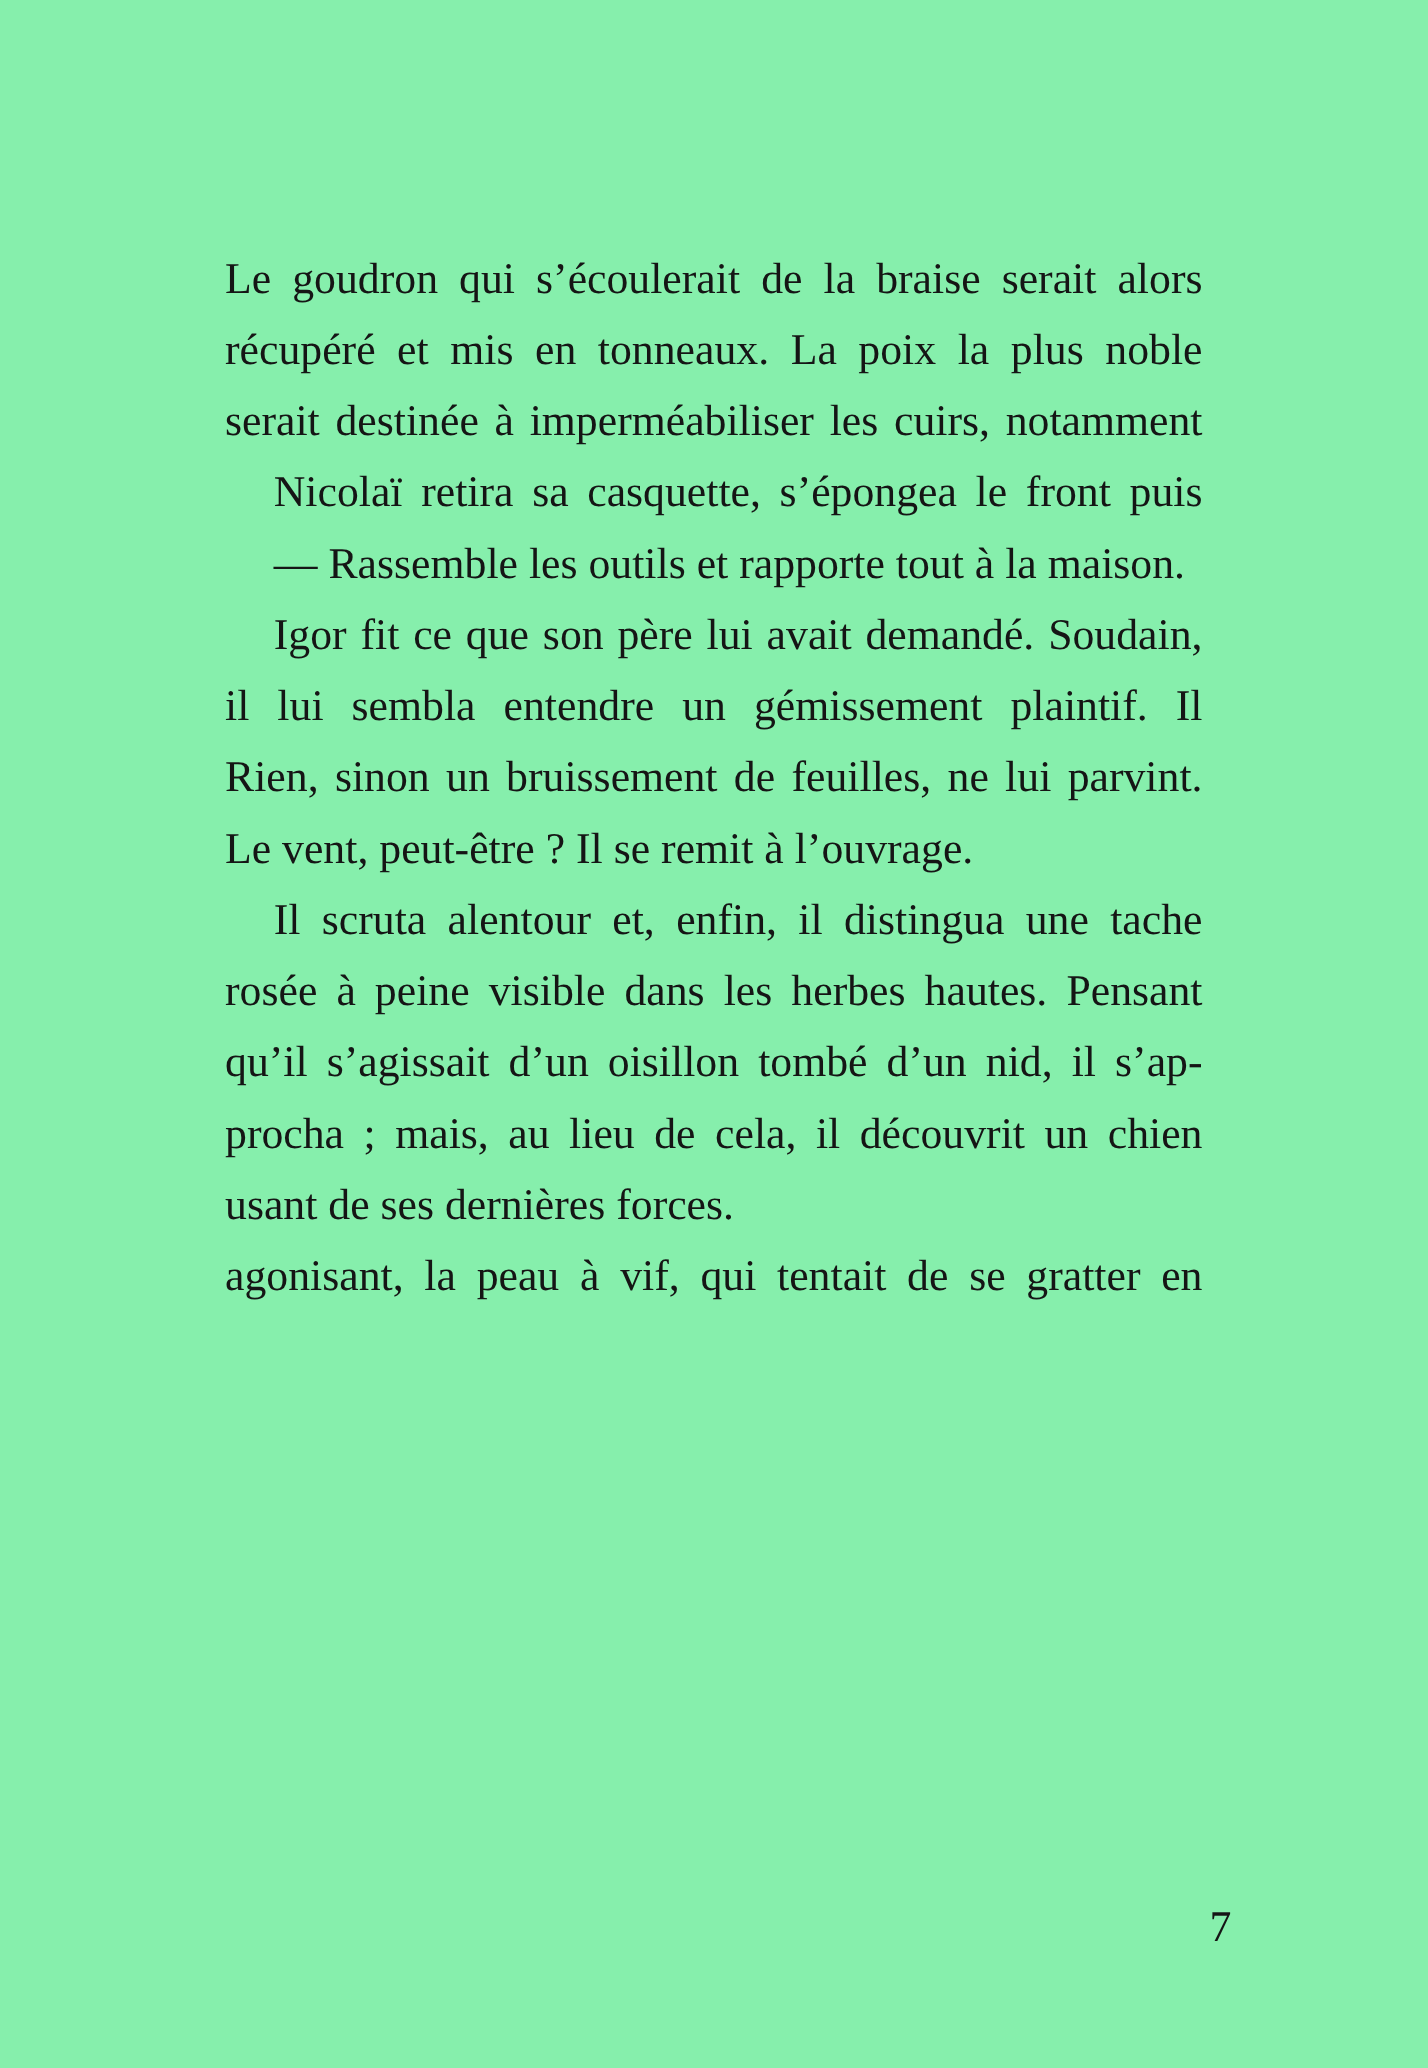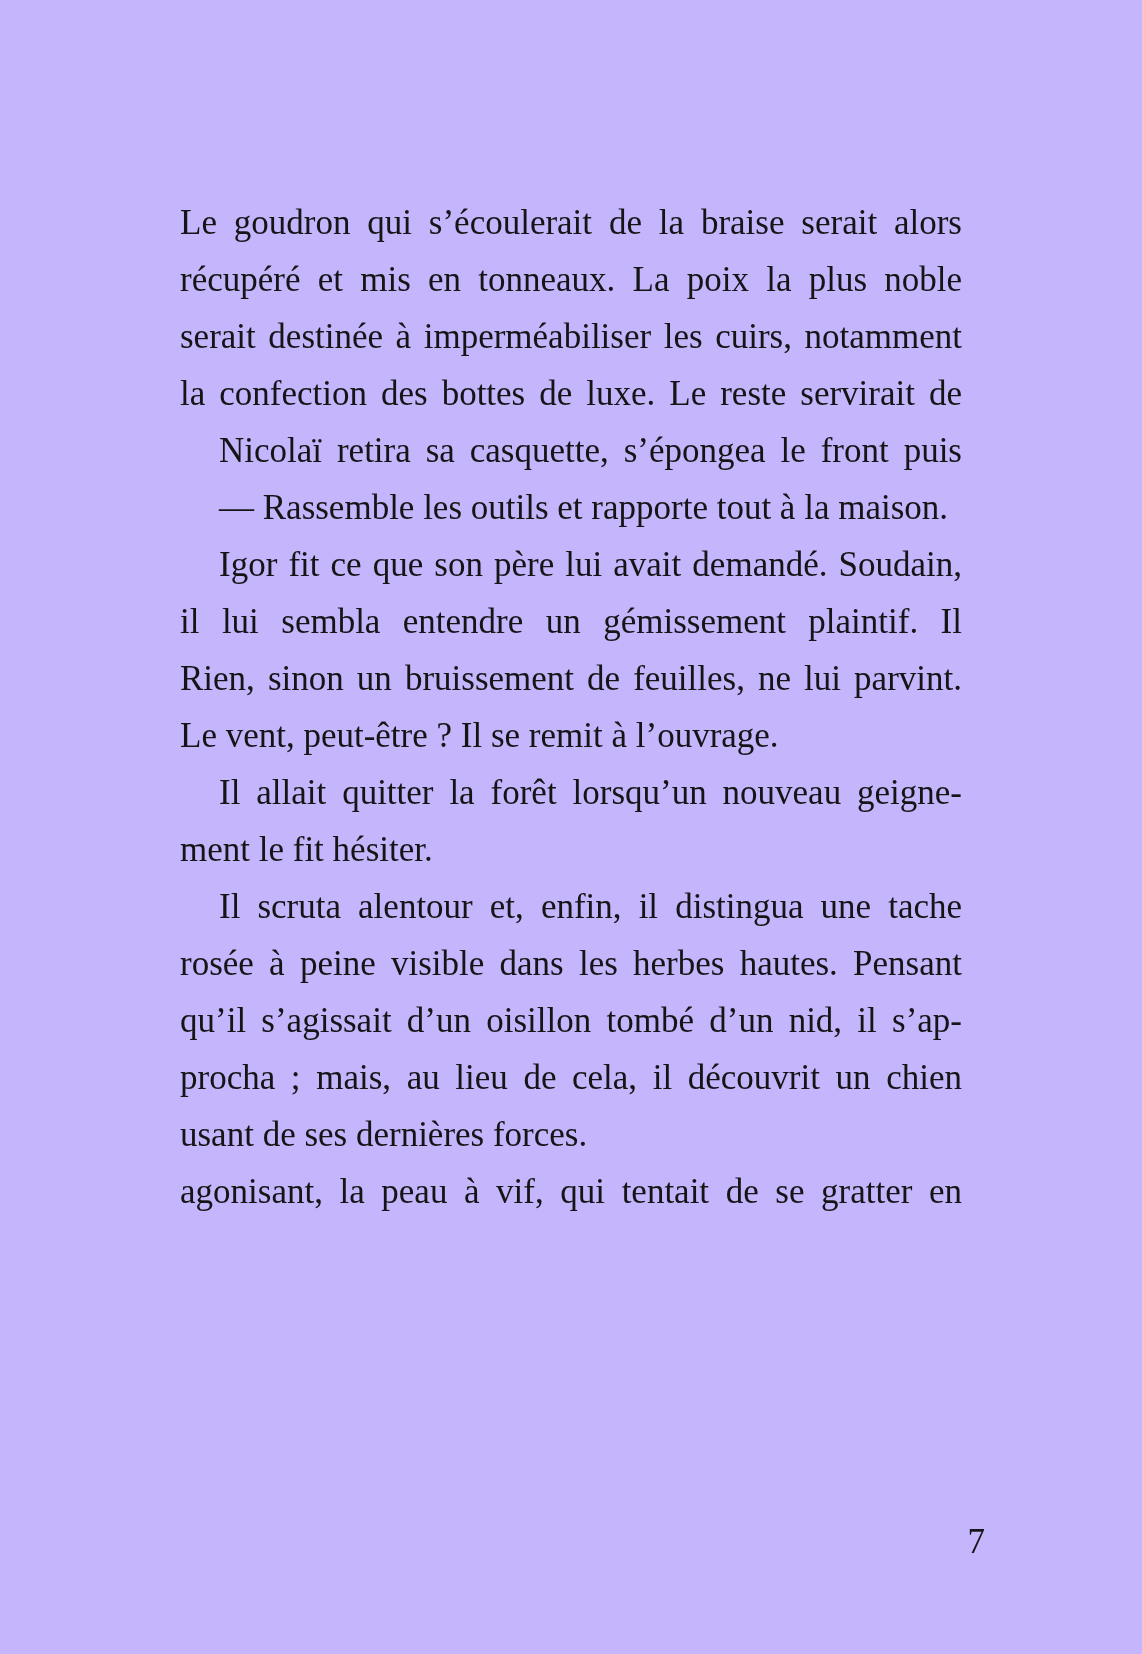--- a/index.html
+++ b/index.html
@@ -4,21 +4,21 @@
 <style>
   html, body {
     margin: 0;
     padding: 0;
     background: #ffffff;
   }
   .sheet {
     position: relative;
     width: 1142px;
     height: 1654px;
-    background: #c4b5fd;
+    background: #86efac;
     overflow: hidden;
     font-family: "Liberation Serif", "DejaVu Serif", serif;
     color: #151515;
   }
   .text-block {
     position: absolute;
     left: 180px;
     top: 194px;
     width: 782px;
     font-size: 35px;
@@ -52,39 +52,34 @@
 </style>
 </head>
 <body>
 
 <div class="sheet">
   <div class="text-block" id="text-block">
       <div class="paragraph">
         <div class="line">Le goudron qui s’écoulerait de la braise serait alors</div>
         <div class="line">récupéré et mis en tonneaux. La poix la plus noble</div>
         <div class="line">serait destinée à imperméabiliser les cuirs, notamment</div>
-        <div class="line">la confection des bottes de luxe. Le reste servirait de</div>
       </div>
       <div class="paragraph">
         <div class="line indent">Nicolaï retira sa casquette, s’épongea le front puis</div>
       </div>
       <div class="paragraph">
         <div class="line last indent">— Rassemble les outils et rapporte tout à la maison.</div>
       </div>
       <div class="paragraph">
         <div class="line indent">Igor fit ce que son père lui avait demandé. Soudain,</div>
         <div class="line">il lui sembla entendre un gémissement plaintif. Il</div>
         <div class="line">Rien, sinon un bruissement de feuilles, ne lui parvint.</div>
         <div class="line last">Le vent, peut-être ? Il se remit à l’ouvrage.</div>
       </div>
       <div class="paragraph">
-        <div class="line indent">Il allait quitter la forêt lorsqu’un nouveau geigne-</div>
-        <div class="line last">ment le fit hésiter.</div>
-      </div>
-      <div class="paragraph">
         <div class="line indent">Il scruta alentour et, enfin, il distingua une tache</div>
         <div class="line">rosée à peine visible dans les herbes hautes. Pensant</div>
         <div class="line">qu’il s’agissait d’un oisillon tombé d’un nid, il s’ap-</div>
         <div class="line">procha ; mais, au lieu de cela, il découvrit un chien</div>
         <div class="line last">usant de ses dernières forces.</div>
         <div class="line">agonisant, la peau à vif, qui tentait de se gratter en</div>
       </div>
     </div>
   <div class="folio">7</div>
 </div>

